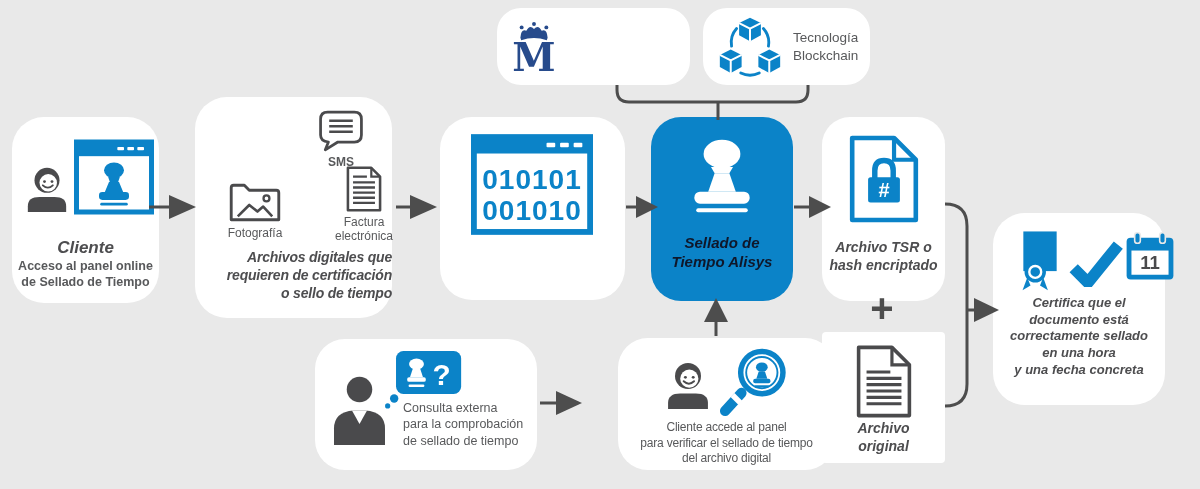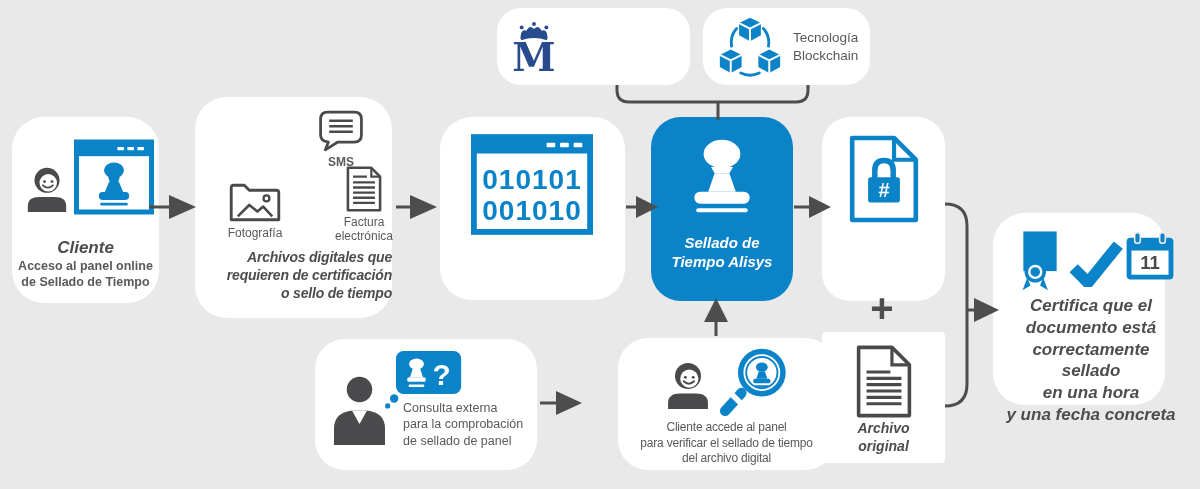--- a/index.html
+++ b/index.html
@@ -148,34 +148,36 @@
       <svg width="92" height="86" viewBox="0 0 100 92">
         <g fill="#ffffff">
           <ellipse cx="50" cy="21" rx="20" ry="15.5"></ellipse>
           <polygon points="38,35 62,35 58,42 42,42"></polygon>
           <polygon points="42,42 58,42 65,62 35,62"></polygon>
           <rect x="20" y="62" width="60" height="13" rx="6"></rect>
           <rect x="22" y="80" width="56" height="4.2" rx="2.1"></rect>
         </g>
       </svg>
     </div>
-    <div class="abs title" style="left:0;top:116px;width:100%;font-size:15px;color:#ffffff;">Sellado de
+    <div class="abs title" style="left:0;top:116px;width:100%;font-size:15px;color:#0f172a;">Sellado de
 Tiempo Alisys</div>
   </div>
 
   <div class="box" id="bx-tsr">
     <div class="abs" style="left:26px;top:18px;">
       <svg width="72" height="88" viewBox="0 0 86 104">
         <path d="M5,3 H55 L81,29 V101 H5 Z" fill="#fff" stroke="#0b83c8" stroke-width="5.5" stroke-linejoin="round"></path>
         <path d="M55,3 V29 H81" fill="none" stroke="#0b83c8" stroke-width="5"></path>
         <path d="M32,52 V42 Q32,30 43,30 Q54,30 54,42 V52" fill="none" stroke="#0b83c8" stroke-width="6.5"></path>
         <rect x="24" y="50" width="38" height="30" rx="3" fill="#0b83c8"></rect>
         <text x="43" y="73" text-anchor="middle" font-size="24" font-weight="bold" fill="#fff">#</text>
       </svg>
     </div>
+    <div class="abs title" style="left:0;top:122px;width:100%;font-size:14px;">Archivo TSR o
+hash encriptado</div>
   </div>
 
   <div id="plus">+</div>
 
   <div class="box" id="bx-original">
     <div class="abs" style="left:33px;top:13px;">
       <svg width="58" height="73" viewBox="0 0 72 92">
         <path d="M4,3 H46 L68,25 V89 H4 Z" fill="#fff" stroke="#4a4a4c" stroke-width="4.5" stroke-linejoin="round"></path>
         <path d="M46,3 V25 H68" fill="none" stroke="#4a4a4c" stroke-width="4"></path>
         <path d="M14,34 H44 M14,42 H58 M14,50 H58 M14,58 H58 M14,66 H58 M14,74 H58" stroke="#4a4a4c" stroke-width="4"></path>
@@ -202,21 +204,21 @@
     </div>
     <div class="abs" style="left:132px;top:15px;">
       <svg width="50" height="58" viewBox="0 0 62 64">
         <rect x="2" y="8" width="58" height="52" rx="5" fill="#0b83c8"></rect>
         <rect x="12" y="2" width="7" height="13" rx="3.2" fill="#0b83c8" stroke="#e9e9e9" stroke-width="2"></rect>
         <rect x="43" y="2" width="7" height="13" rx="3.2" fill="#0b83c8" stroke="#e9e9e9" stroke-width="2"></rect>
         <rect x="8" y="24" width="46" height="30" fill="#fff"></rect>
         <text x="31" y="47" text-anchor="middle" font-size="23" font-weight="bold" fill="#4a4a4c">11</text>
       </svg>
     </div>
-    <div class="abs title" style="left:12px;top:82px;width:100%;font-size:17px;">Certifica que el
+    <div class="abs title" style="left:0;top:82px;width:100%;font-size:13px;">Certifica que el
 documento está
 correctamente sellado
 en una hora
 y una fecha concreta</div>
   </div>
 
   <div class="box" id="bx-consulta">
     <div class="abs" style="left:16px;top:30px;">
       <svg width="60" height="80" viewBox="0 0 80 96">
         <circle cx="38" cy="22" r="17" fill="#4a4a4c"></circle>
@@ -233,21 +235,21 @@
           <rect x="26" y="30" width="20" height="5" rx="2"></rect>
           <rect x="27.5" y="38" width="17" height="2.6" rx="1.3"></rect>
         </g>
         <text x="63" y="38" text-anchor="middle" font-size="32" font-weight="bold" fill="#fff">?</text>
         <circle cx="12" cy="53" r="4.5" fill="#0b83c8"></circle>
         <circle cx="5" cy="61" r="2.8" fill="#0b83c8"></circle>
       </svg>
     </div>
     <div class="abs sub" style="left:88px;top:61px;width:130px;text-align:left;font-size:12.5px;">Consulta externa
 para la comprobación
-de sellado de panel</div>
+de sellado de tiempo</div>
   </div>
 
   <div class="box" id="bx-verificar">
     <div class="abs" style="left:44px;top:10px;">
       <svg width="52" height="70" viewBox="0 0 60 60">
         <circle cx="30" cy="22" r="15" fill="#4a4a4c"></circle>
         <circle cx="31.5" cy="25" r="10.5" fill="#fff"></circle>
         <circle cx="27" cy="23.5" r="1.7" fill="#4a4a4c"></circle>
           <circle cx="36" cy="23.5" r="1.7" fill="#4a4a4c"></circle>
         <path d="M25,28 Q31,33.5 37,28" stroke="#4a4a4c" stroke-width="2.2" fill="none" stroke-linecap="round"></path>

